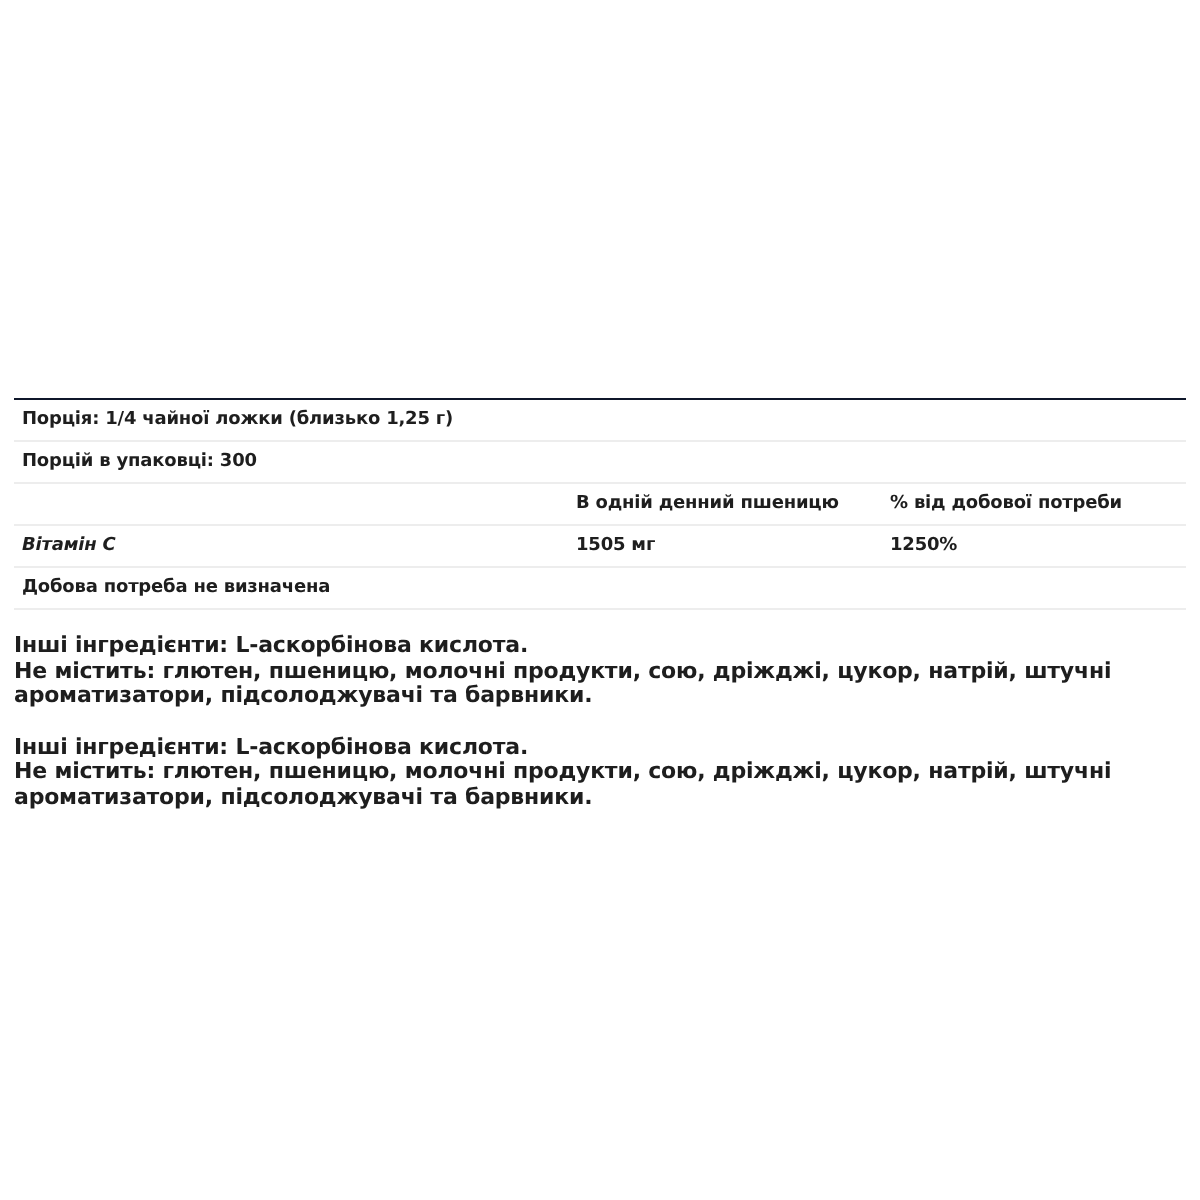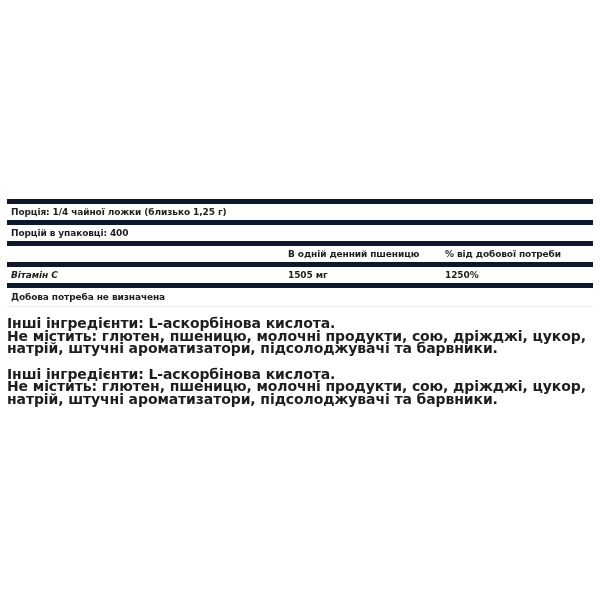--- a/index.html
+++ b/index.html
@@ -24,56 +24,56 @@
       width: 586px;
       border-collapse: collapse;
       font-size: 9px;
       font-weight: bold;
       letter-spacing: -0.1px;
     }
     .facts tr {
       height: 21px;
     }
     .facts td {
-      border-top: 5px solid #0f172a;
+      border-top: 1px solid #0f172a;
       border-bottom: 1px solid #ededed;
       padding: 0 0 0 4px;
       vertical-align: middle;
       white-space: nowrap;
       margin-left: 40px;
     }
     .facts td.c1 { width: 273px; font-style: italic; }
     .facts td.c2 { width: 153px; }
     .facts td.c3 { }
     .ingredients {
       position: absolute;
       left: 7px;
       top: 317px;
       width: 588px;
-      font-size: 14px;
+      font-size: 11px;
       font-weight: bold;
       line-height: 12.6px;
       letter-spacing: -0.1px;
     }
     .ingredients p {
       margin: 0 0 13px 0;
     }
   </style>
 </head>
 <body>
 
 <div class="page">
 
   <table class="facts">
     <tbody>
       <tr>
         <td colspan="3">Порція: 1/4 чайної ложки (близько 1,25 г)</td>
       </tr>
       <tr>
-        <td colspan="3">Порцій в упаковці: 400</td>
+        <td colspan="3">Порцій в упаковці: 300</td>
       </tr>
       <tr>
         <td class="c1"></td>
         <td class="c2">В одній денний пшеницю</td>
         <td class="c3">% від добової потреби</td>
       </tr>
       <tr>
         <td class="c1">Вітамін С</td>
         <td class="c2">1505 мг</td>
         <td class="c3">1250%</td>

